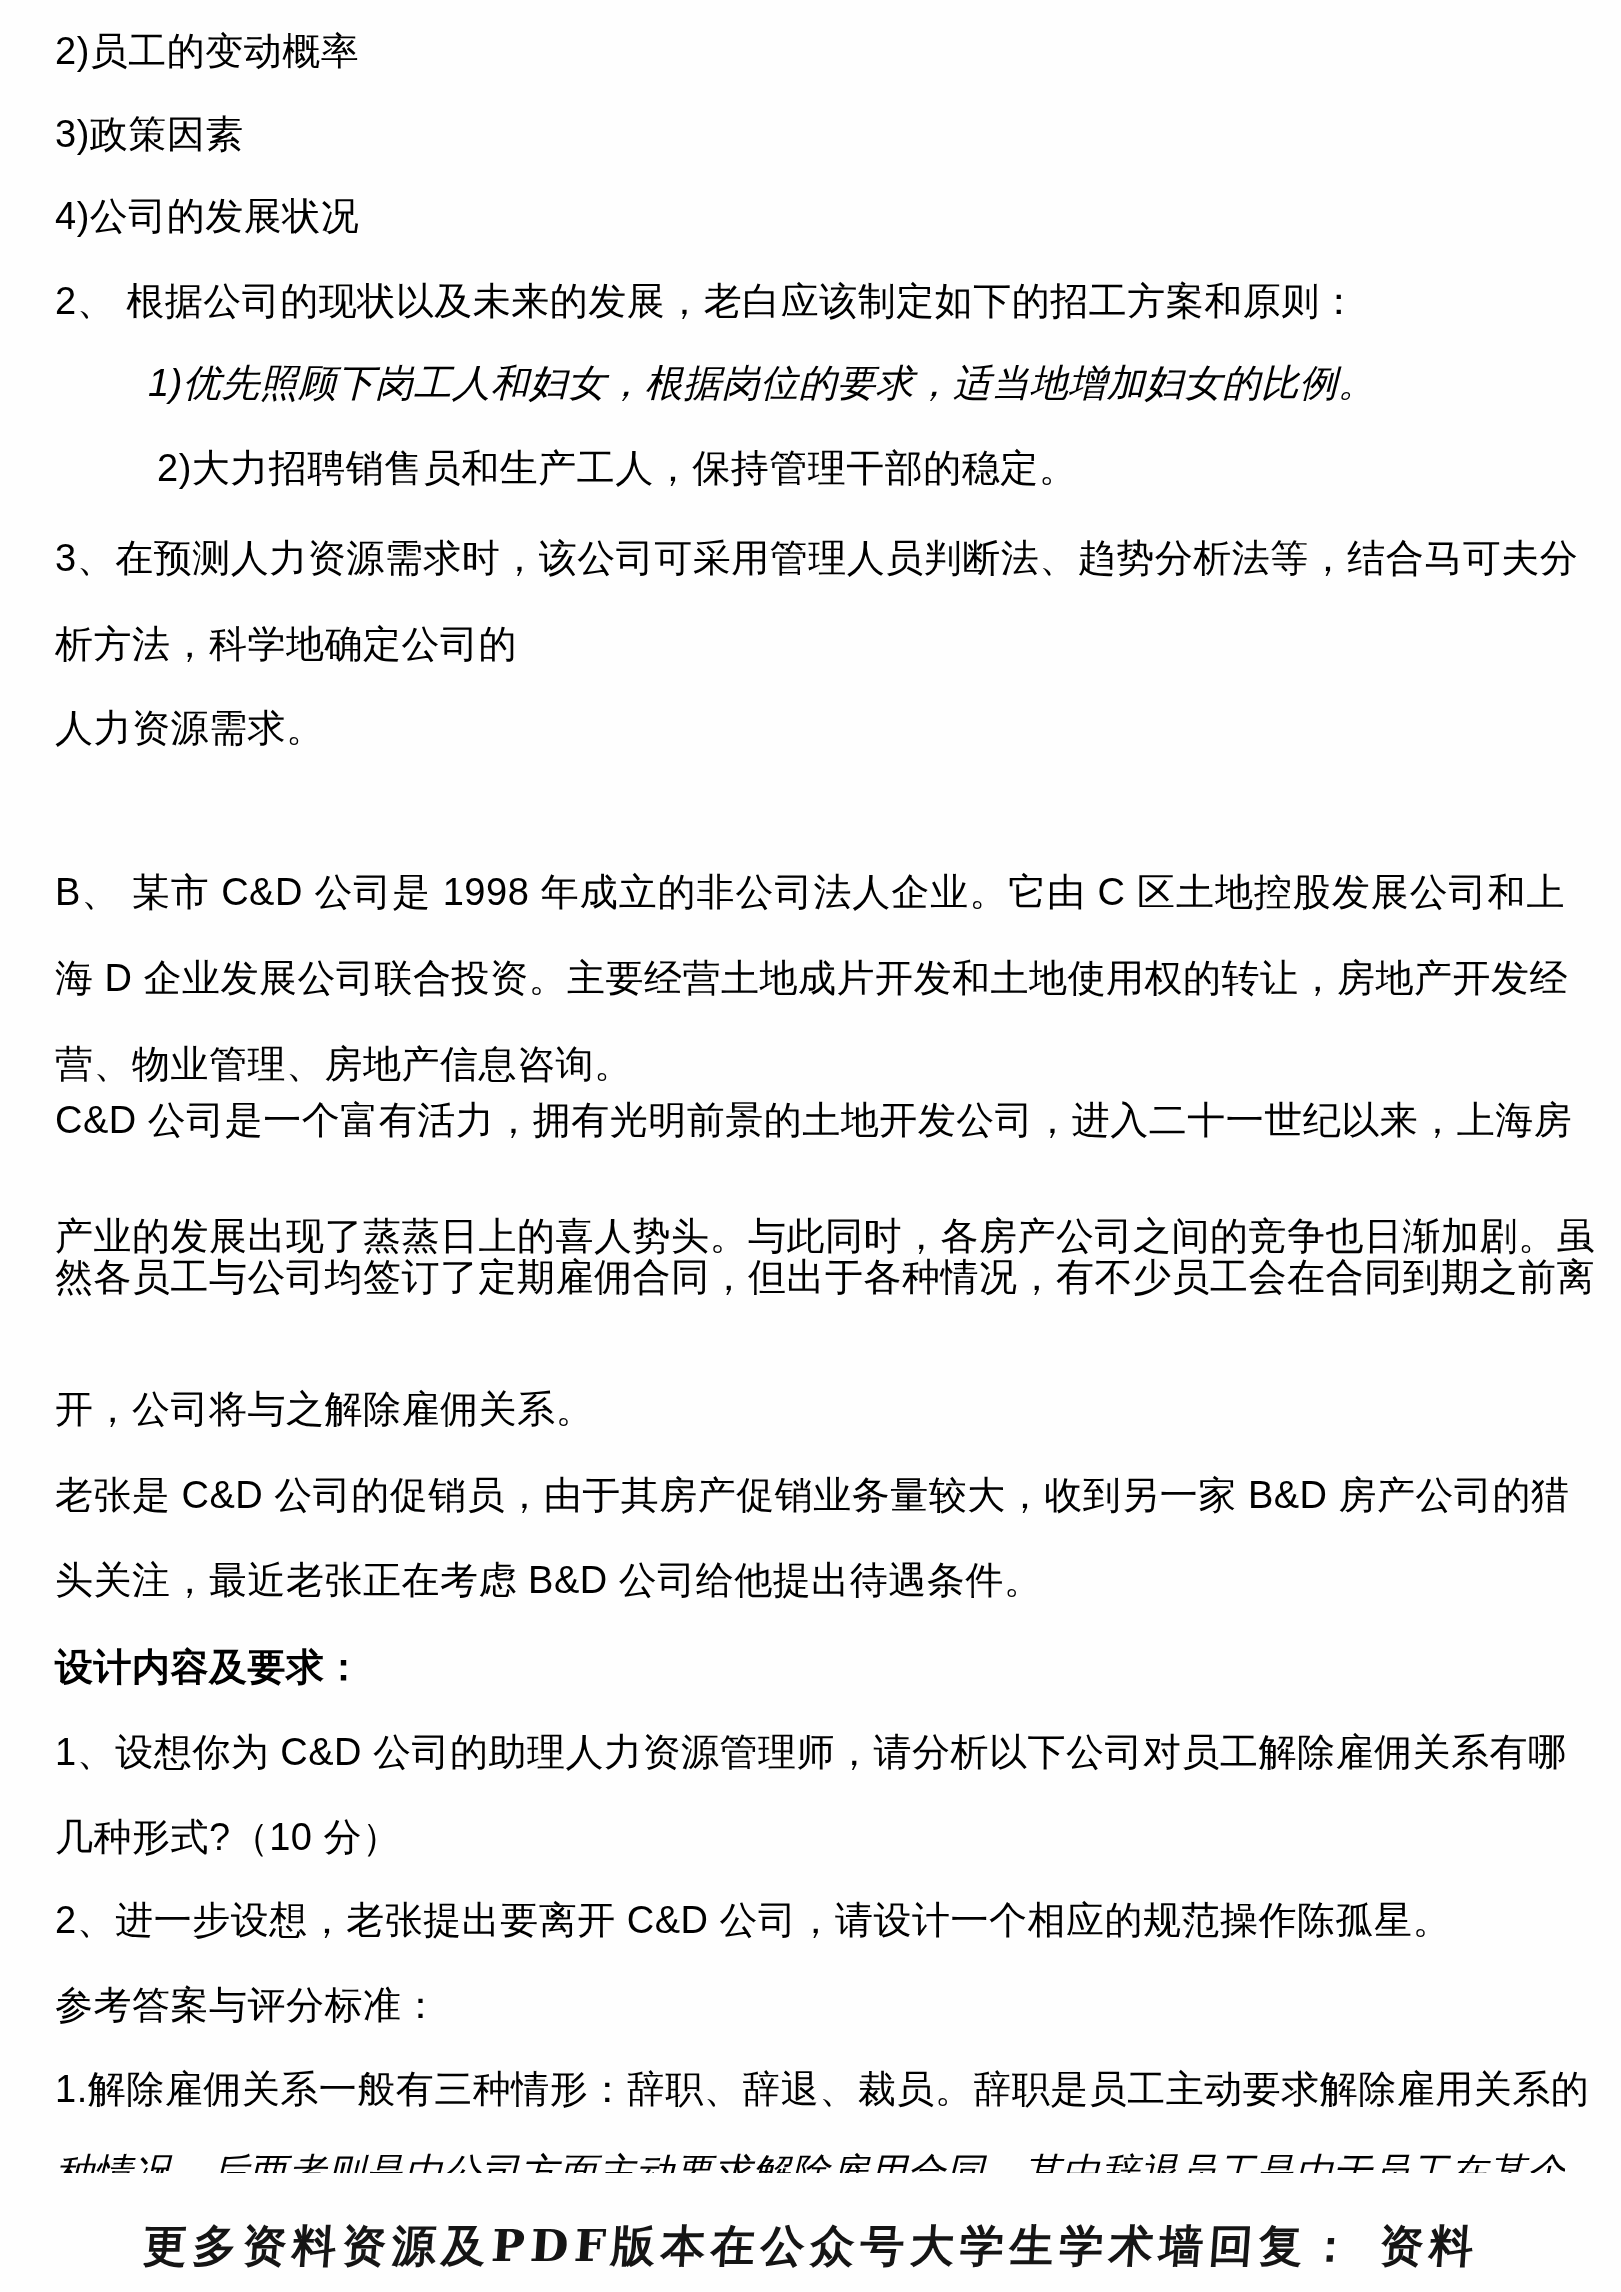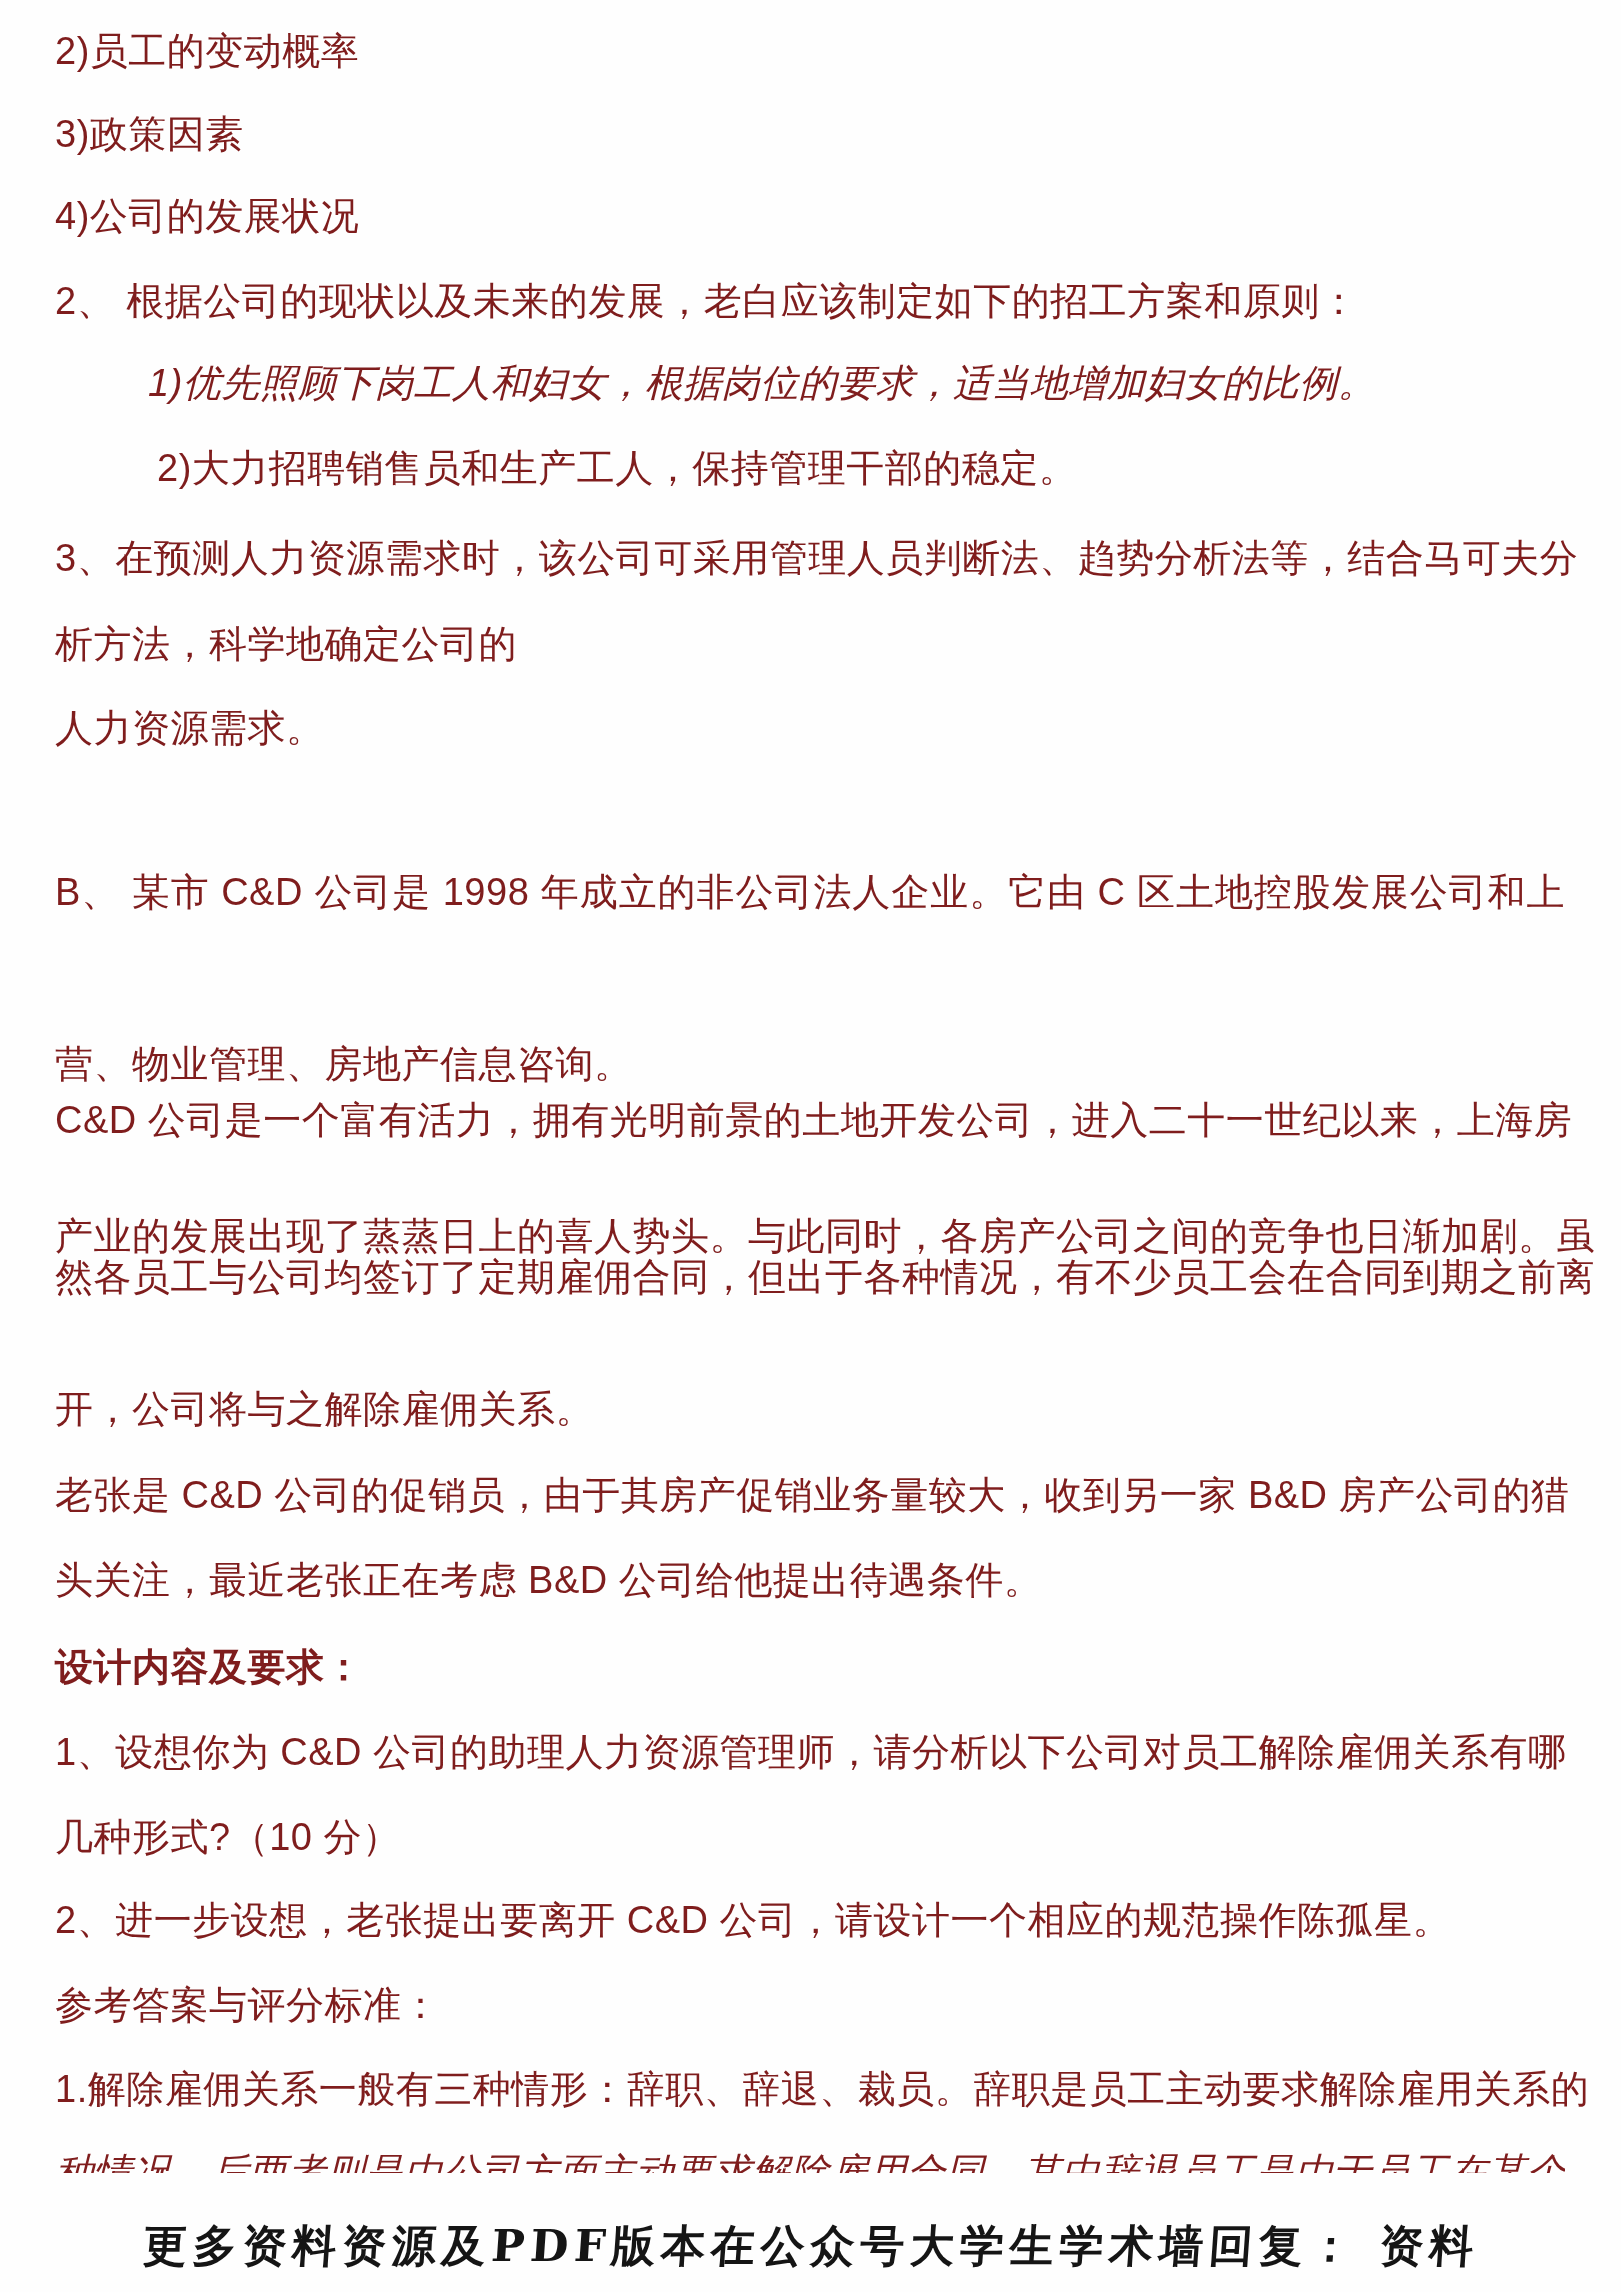--- a/index.html
+++ b/index.html
@@ -17,21 +17,21 @@
   .page {
     position: absolute;
     inset: 0;
     background: #fefefe;
   }
   .line {
     position: absolute;
     left: 55px;
     font-size: 38px;
     line-height: 48px;
-    color: #7f1d1d;
+    color: #000000;
     white-space: nowrap;
     letter-spacing: 0.5px;
   }
   .full {
     width: 1510px;
     text-align: justify;
     text-align-last: justify;
   }
   .indent1 { left: 148px; font-style: italic; }
   .indent2 { left: 137px; margin-left: 20px; }
@@ -67,20 +67,21 @@
 
   <div class="line" style="top:277px">2、 根据公司的现状以及未来的发展，老白应该制定如下的招工方案和原则：</div>
   <div class="line indent1" style="top:359px">1)优先照顾下岗工人和妇女，根据岗位的要求，适当地增加妇女的比例。</div>
   <div class="line indent2" style="top:444px">2)大力招聘销售员和生产工人，保持管理干部的稳定。</div>
 
   <div class="line full" style="top:534px">3、在预测人力资源需求时，该公司可采用管理人员判断法、趋势分析法等，结合马可夫分</div>
   <div class="line" style="top:620px">析方法，科学地确定公司的</div>
   <div class="line" style="top:704px">人力资源需求。</div>
 
   <div class="line full" style="top:868px">B、 某市 C&amp;D 公司是 1998 年成立的非公司法人企业。它由 C 区土地控股发展公司和上</div>
+  <div class="line full" style="top:954px">海 D 企业发展公司联合投资。主要经营土地成片开发和土地使用权的转让，房地产开发经</div>
   <div class="line" style="top:1040px">营、物业管理、房地产信息咨询。</div>
 
   <div class="line full" style="top:1096px">C&amp;D 公司是一个富有活力，拥有光明前景的土地开发公司，进入二十一世纪以来，上海房</div>
   <div class="line full" style="top:1212px">产业的发展出现了蒸蒸日上的喜人势头。与此同时，各房产公司之间的竞争也日渐加剧。虽</div>
   <div class="line full" style="top:1253px">然各员工与公司均签订了定期雇佣合同，但出于各种情况，有不少员工会在合同到期之前离</div>
   <div class="line" style="top:1385px">开，公司将与之解除雇佣关系。</div>
 
   <div class="line full" style="top:1471px">老张是 C&amp;D 公司的促销员，由于其房产促销业务量较大，收到另一家 B&amp;D 房产公司的猎</div>
   <div class="line" style="top:1556px">头关注，最近老张正在考虑 B&amp;D 公司给他提出待遇条件。</div>
 

